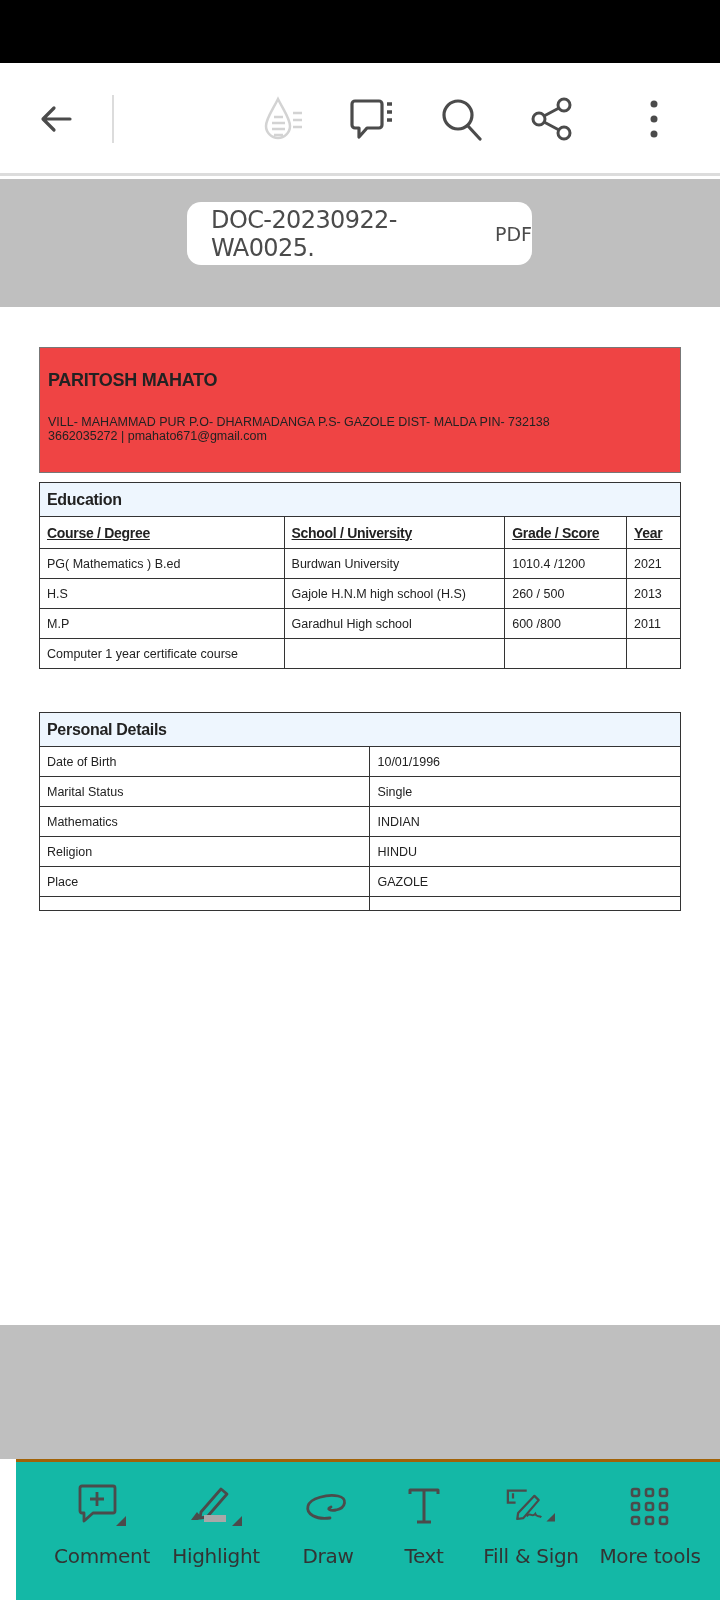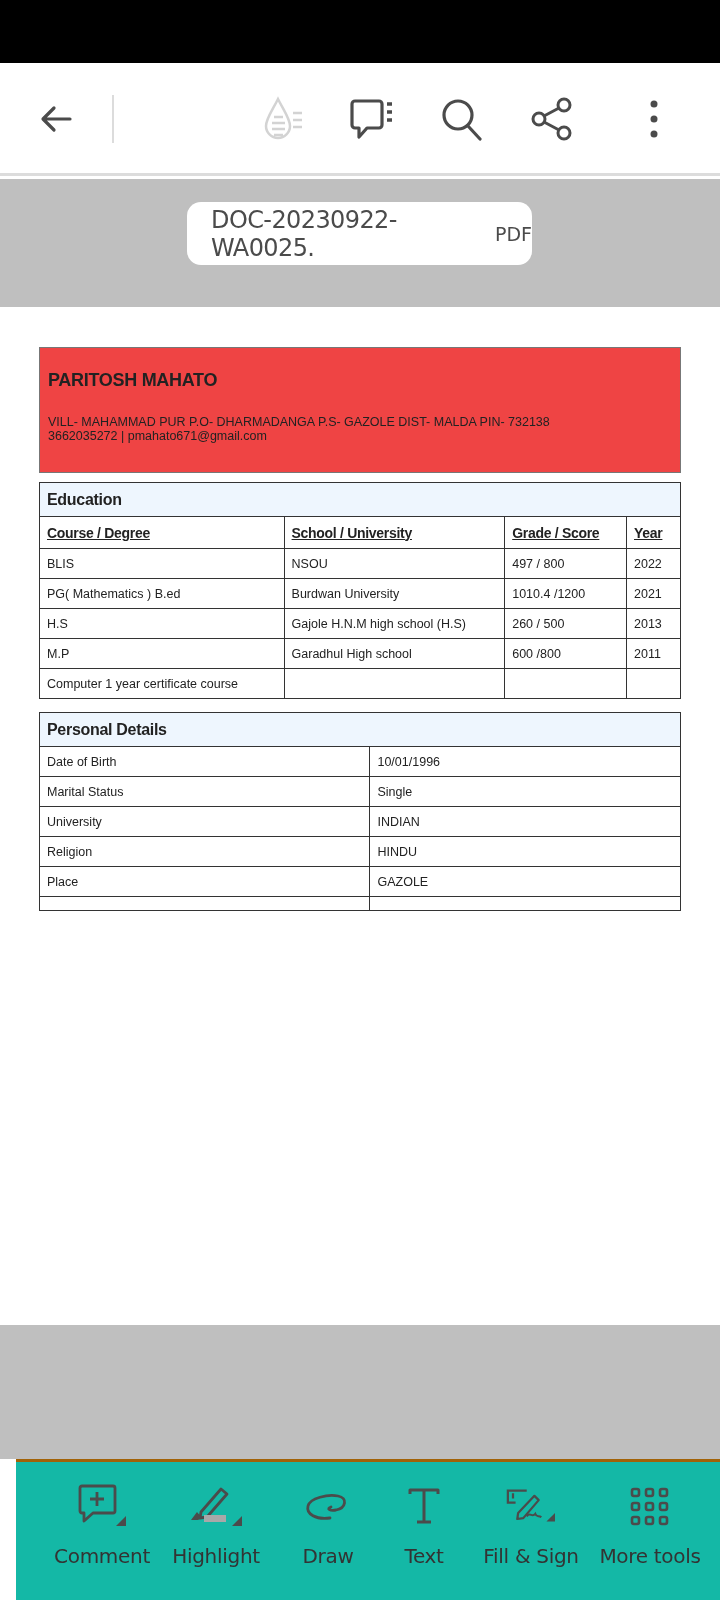--- a/index.html
+++ b/index.html
@@ -99,26 +99,20 @@
         <tr>
           <th colspan="4" class="section-head">Education</th>
         </tr>
     <tr>
       <th class="col-head">Course / Degree</th>
       <th class="col-head">School / University</th>
       <th class="col-head">Grade / Score</th>
       <th class="col-head">Year</th>
     </tr>
     <tr>
-      <td>BLIS</td>
-      <td>NSOU</td>
-      <td>497 / 800</td>
-      <td>2022</td>
-    </tr>
-    <tr>
       <td>PG( Mathematics ) B.ed</td>
       <td>Burdwan University</td>
       <td>1010.4 /1200</td>
       <td>2021</td>
     </tr>
     <tr>
       <td>H.S</td>
       <td>Gajole H.N.M high school (H.S)</td>
       <td>260 / 500</td>
       <td>2013</td>
@@ -149,21 +143,21 @@
         </tr>
     <tr>
           <td>Date of Birth</td>
           <td>10/01/1996</td>
         </tr>
     <tr>
           <td>Marital Status</td>
           <td>Single</td>
         </tr>
     <tr>
-          <td>University</td>
+          <td>Mathematics</td>
           <td>INDIAN</td>
         </tr>
     <tr>
           <td>Religion</td>
           <td>HINDU</td>
         </tr>
     <tr>
           <td>Place</td>
           <td>GAZOLE</td>
         </tr>

